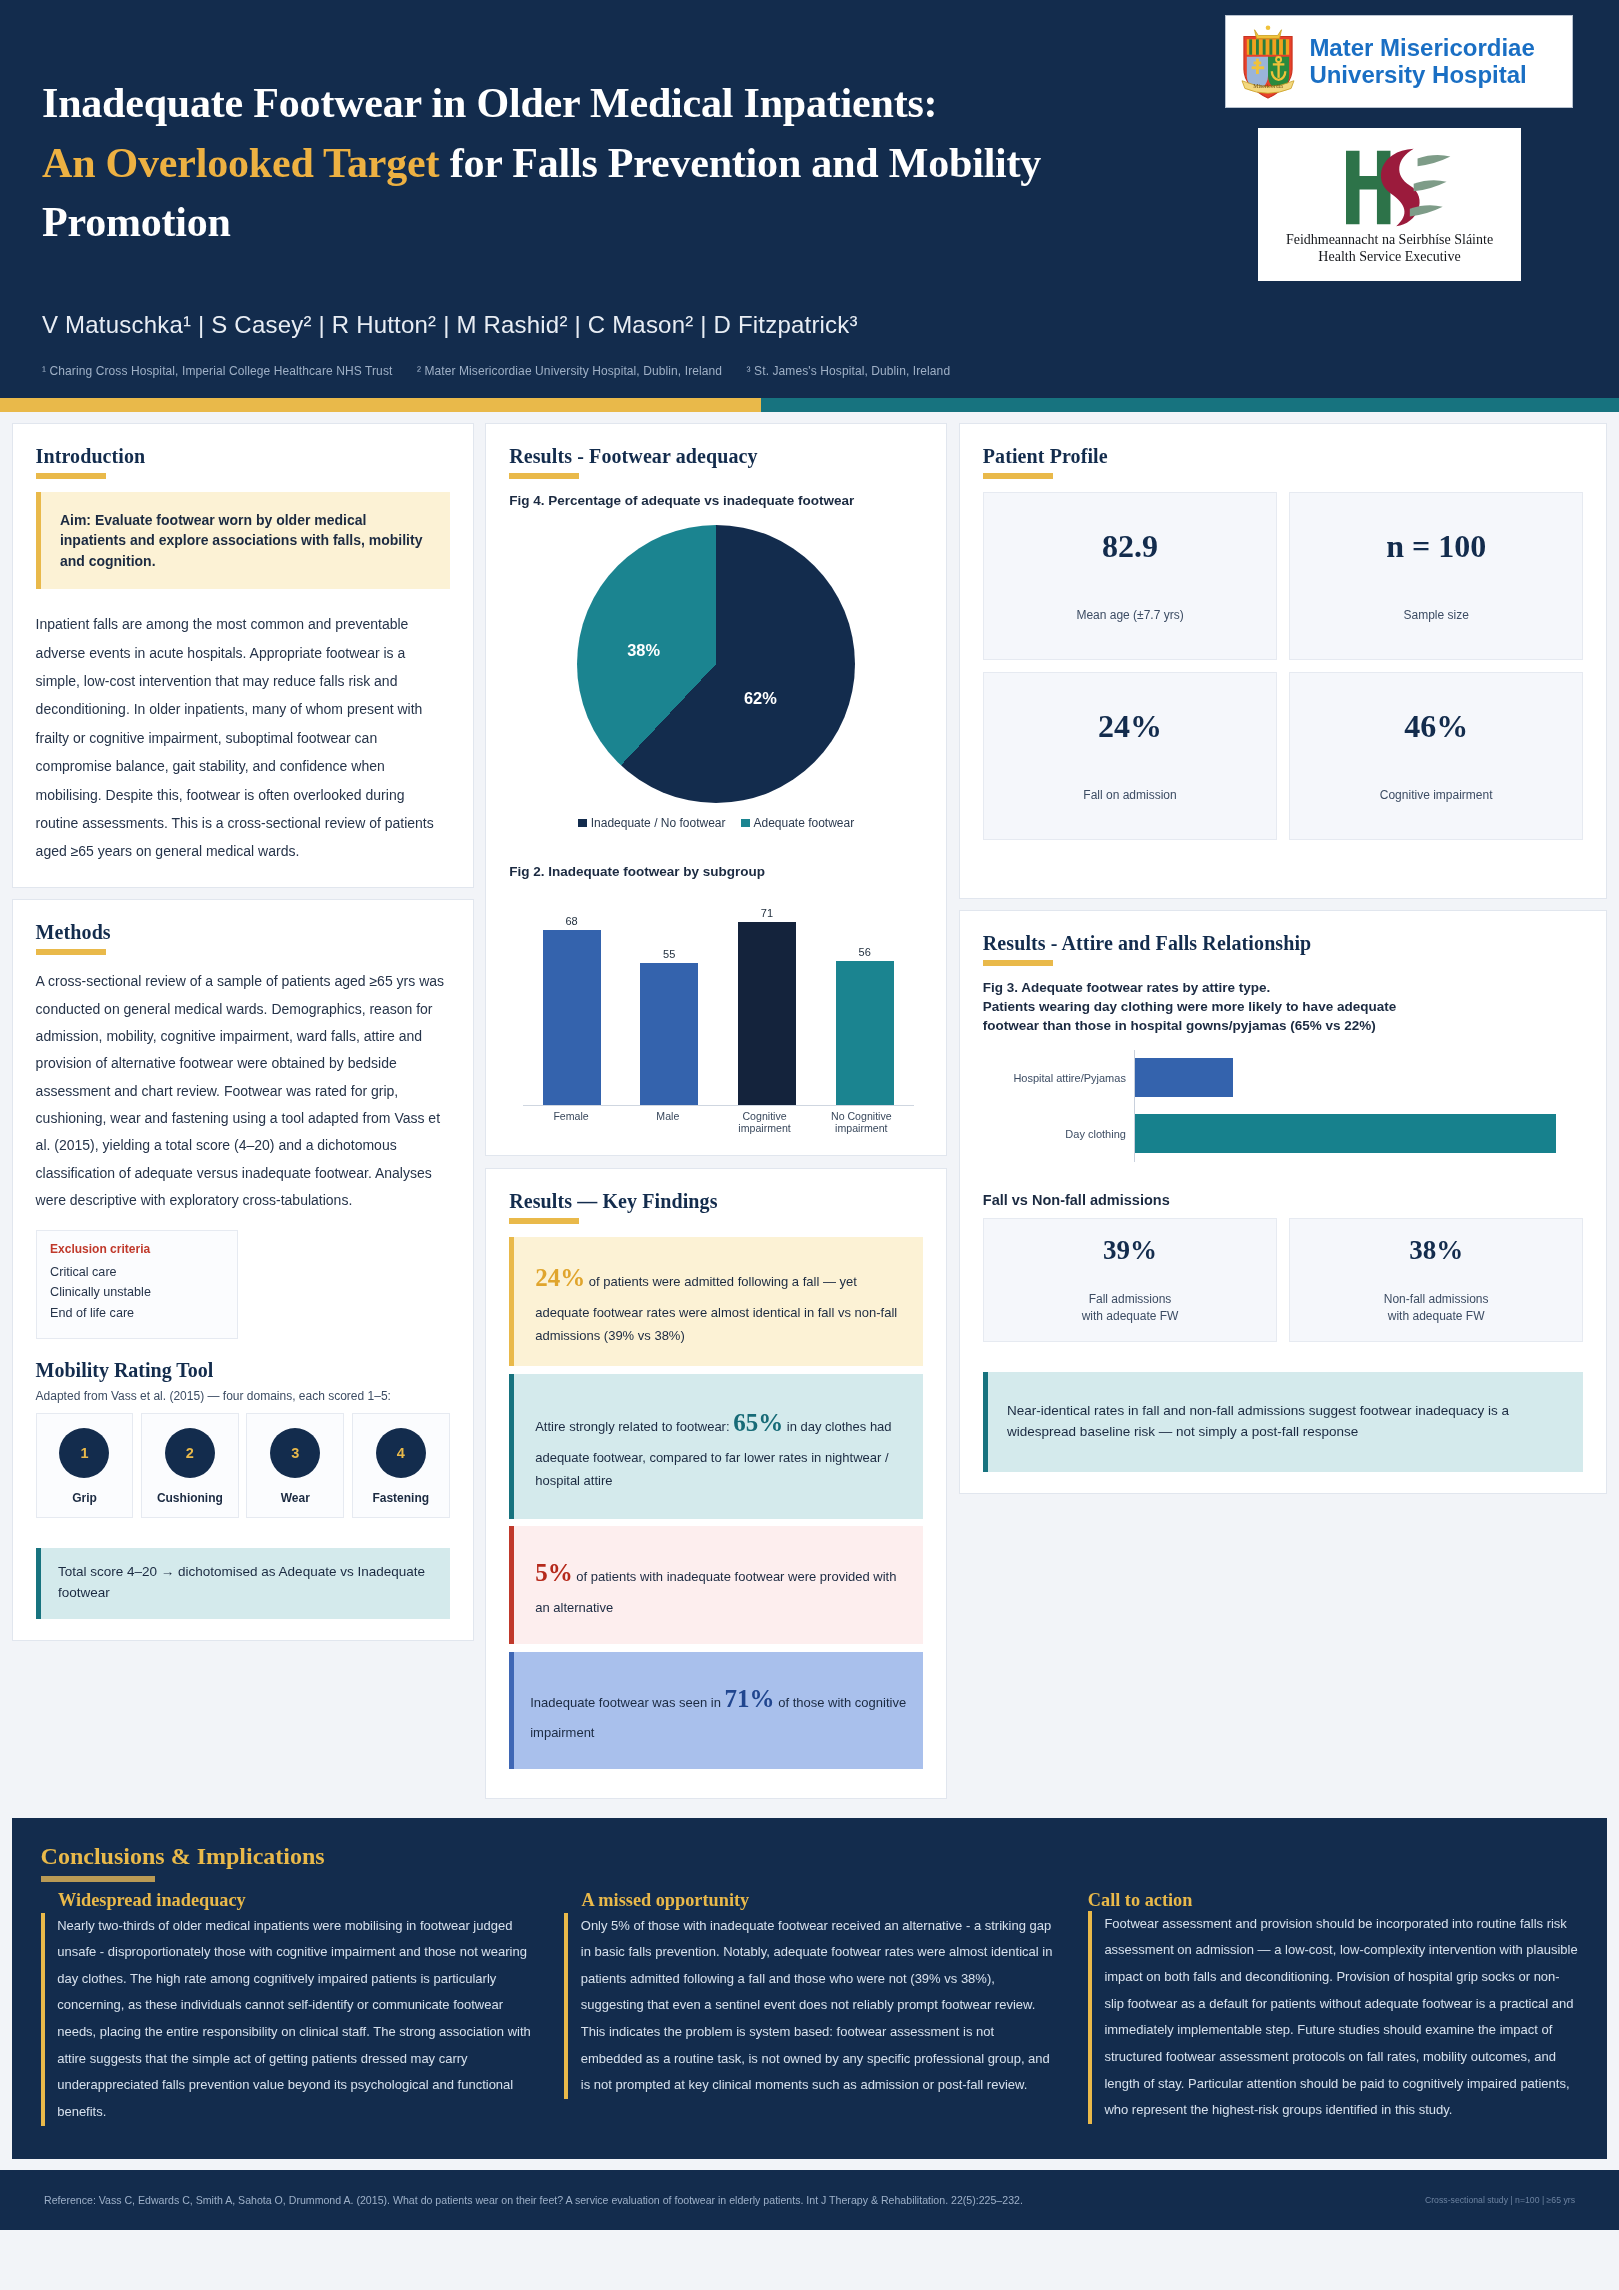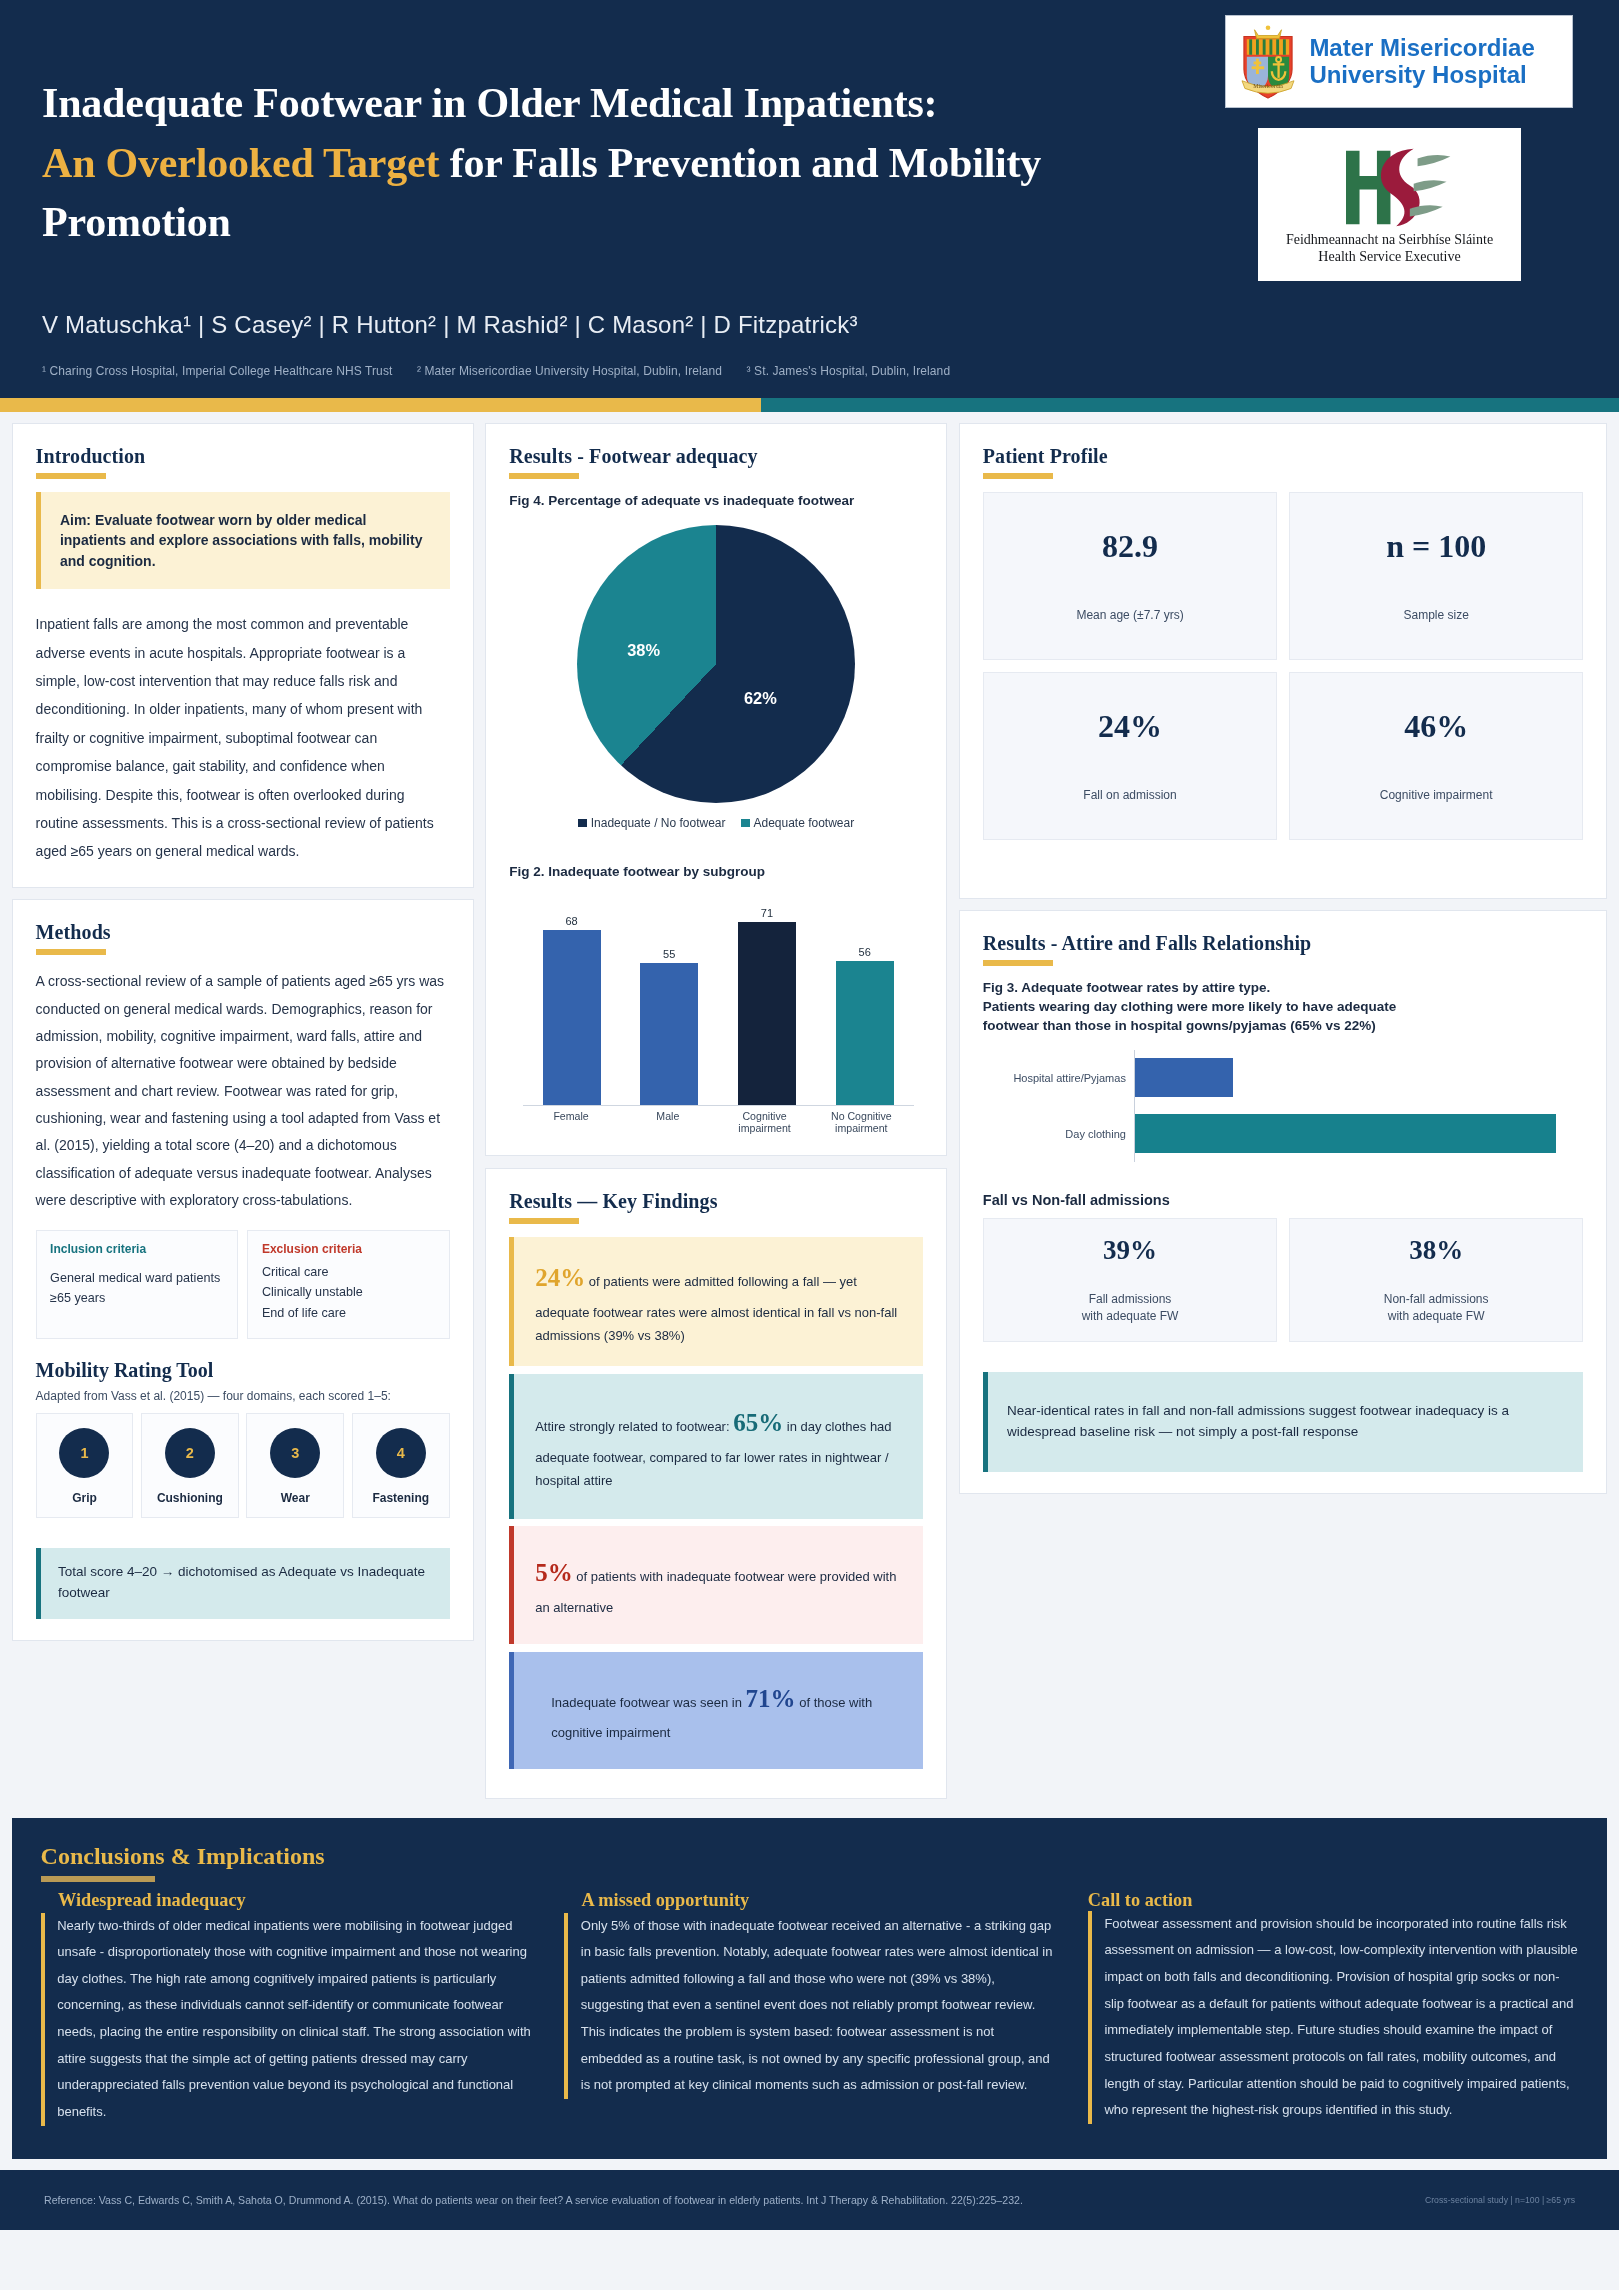--- a/index.html
+++ b/index.html
@@ -190,21 +190,21 @@
     line-height: 1.78;
     color: #1b2a41;
   }
   .kf .big { font-family: "Liberation Serif", serif; font-size: 25px; font-weight: bold; }
   .kf1 { background: #fcf2d5; border-left: 5.8px solid #e9b94a; }
   .kf1 .big { color: #e0a52d; }
   .kf2 { background: #d4eaec; border-left: 5.8px solid #17737f; padding: 27px 21px; }
   .kf2 .big { color: #176b77; }
   .kf3 { background: #fdeeee; border-left: 5.8px solid #c0392b; padding: 25px 21px; }
   .kf3 .big { color: #b5291b; }
-  .kf4 { background: #a9c0ec; border-left: 5.8px solid #3f67b5; padding: 25px 37px; }
+  .kf4 { background: #a9c0ec; border-left: 5.8px solid #3f67b5; padding: 25px 16px; }
   .kf4 .big { color: #21468f; }
 
   
   .stat-grid { display: grid; grid-template-columns: 1fr 1fr; gap: 11.6px; }
   .stat {
     border: 1px solid #e6eaf1; background: #f5f7fb;
     height: 168px; display: flex; flex-direction: column;
     align-items: center; justify-content: center; padding: 9.7px;
   }
   .stat-val {
@@ -337,25 +337,20 @@
       <div class="para">Inpatient falls are among the most common and preventable adverse events in acute hospitals. Appropriate footwear is a simple, low-cost intervention that may reduce falls risk and deconditioning. In older inpatients, many of whom present with frailty or cognitive impairment, suboptimal footwear can compromise balance, gait stability, and confidence when mobilising. Despite this, footwear is often overlooked during routine assessments. This is a cross-sectional review of patients aged ≥65 years on general medical wards.</div>
     </div>
 
     <div class="card">
       <div class="sec-title">Methods</div>
       <div class="rule"></div>
       <div class="para para-m">A cross-sectional review of a sample of patients aged ≥65 yrs was conducted on general medical wards. Demographics, reason for admission, mobility, cognitive impairment, ward falls, attire and provision of alternative footwear were obtained by bedside assessment and chart review. Footwear was rated for grip, cushioning, wear and fastening using a tool adapted from Vass et al. (2015), yielding a total score (4–20) and a dichotomous classification of adequate versus inadequate footwear. Analyses were descriptive with exploratory cross-tabulations.</div>
 
       <div class="crit-grid">
         <div class="crit">
-          <div class="crit-title-inc">Inclusion criteria</div>
-          <div class="crit-line">General medical ward patients</div>
-          <div class="crit-line">≥65 years</div>
-        </div>
-        <div class="crit">
           <div class="crit-title-exc">Exclusion criteria</div>
           <div class="crit-line">Critical care</div>
           <div class="crit-line">Clinically unstable</div>
           <div class="crit-line">End of life care</div>
         </div>
       </div>
 
       <div class="sub-title">Mobility Rating Tool</div>
       <div class="small-note">Adapted from Vass et al. (2015) — four domains, each scored 1–5:</div>
       <div class="domains">

